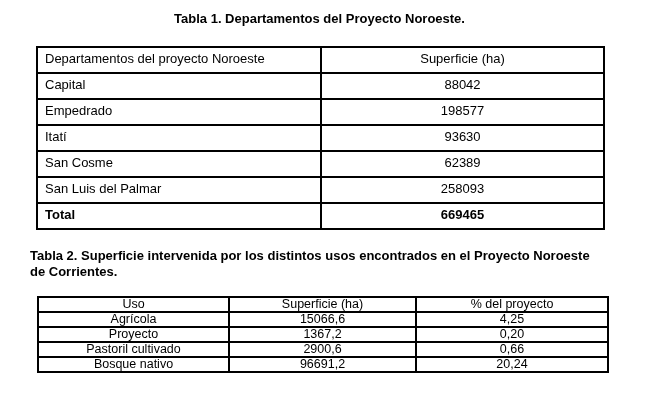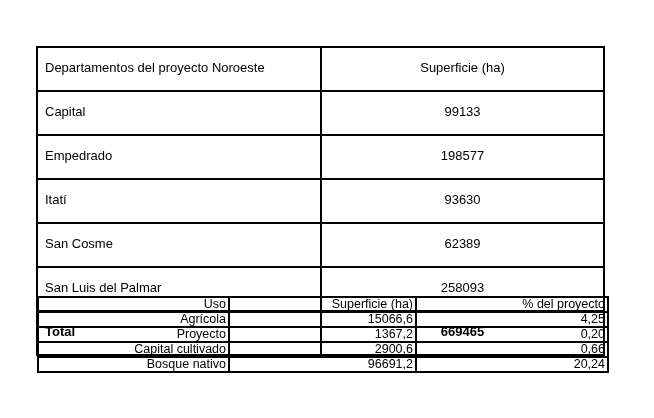--- a/index.html
+++ b/index.html
@@ -42,21 +42,21 @@
     width: 567px;
     border-collapse: collapse;
     table-layout: fixed;
   }
   table.t1 td {
     border: 2px solid #000000;
     font-size: 13px;
     line-height: 15px;
     vertical-align: top;
     height: 18px;
-    padding: 12px 7px;
+    padding: 3px 7px;
     overflow: hidden;
   }
   table.t1 col.c1 { width: 284px; }
   table.t1 col.c2 { width: 283px; }
   table.t1 td.name { text-align: left; }
   table.t1 td.num  { text-align: center; }
   table.t1 tr.total td { font-weight: bold; }
 
   
   .caption2 {
@@ -75,49 +75,50 @@
     left: 37px;
     top: 296px;
     width: 570px;
     border-collapse: collapse;
     table-layout: fixed;
   }
   table.t2 td {
     border: 2px solid #000000;
     font-size: 12.5px;
     line-height: 13px;
-    text-align: right;
+    text-align: center;
     vertical-align: middle;
     height: 13px;
     padding: 0 2px;
     overflow: hidden;
   }
   table.t2 col.c1 { width: 191px; }
   table.t2 col.c2 { width: 187px; }
   table.t2 col.c3 { width: 192px; }
 </style>
 </head>
 <body>
 
 <div class="page">
 
+  <div class="caption1">Tabla 1. Departamentos del Proyecto Noroeste.</div>
 
   <table class="t1">
     <colgroup>
         <col class="c1">
         <col class="c2">
       </colgroup>
     <tbody>
       <tr>
         <td class="name">Departamentos del proyecto Noroeste</td>
         <td class="num">Superficie (ha)</td>
       </tr>
       <tr>
         <td class="name">Capital</td>
-        <td class="num">99133</td>
+        <td class="num">88042</td>
       </tr>
       <tr>
         <td class="name">Empedrado</td>
         <td class="num">198577</td>
       </tr>
       <tr>
         <td class="name">Itatí</td>
         <td class="num">93630</td>
       </tr>
       <tr>
@@ -128,20 +129,24 @@
         <td class="name">San Luis del Palmar</td>
         <td class="num">258093</td>
       </tr>
       <tr class="total">
         <td class="name">Total</td>
         <td class="num">669465</td>
       </tr>
     </tbody>
   </table>
 
+  <div class="caption2">
+    <div class="line">Tabla 2. Superficie intervenida por los distintos usos encontrados en el Proyecto Noroeste</div>
+    <div class="line">de Corrientes.</div>
+  </div>
 
   <table class="t2">
     <colgroup>
         <col class="c1">
         <col class="c2">
         <col class="c3">
       </colgroup>
     <tbody>
       <tr>
         <td>Uso</td>
@@ -152,21 +157,21 @@
         <td>Agrícola</td>
         <td>15066,6</td>
         <td>4,25</td>
       </tr>
       <tr>
         <td>Proyecto</td>
         <td>1367,2</td>
         <td>0,20</td>
       </tr>
       <tr>
-        <td>Capital cultivado</td>
+        <td>Pastoril cultivado</td>
         <td>2900,6</td>
         <td>0,66</td>
       </tr>
       <tr>
         <td>Bosque nativo</td>
         <td>96691,2</td>
         <td>20,24</td>
       </tr>
     </tbody>
   </table>

